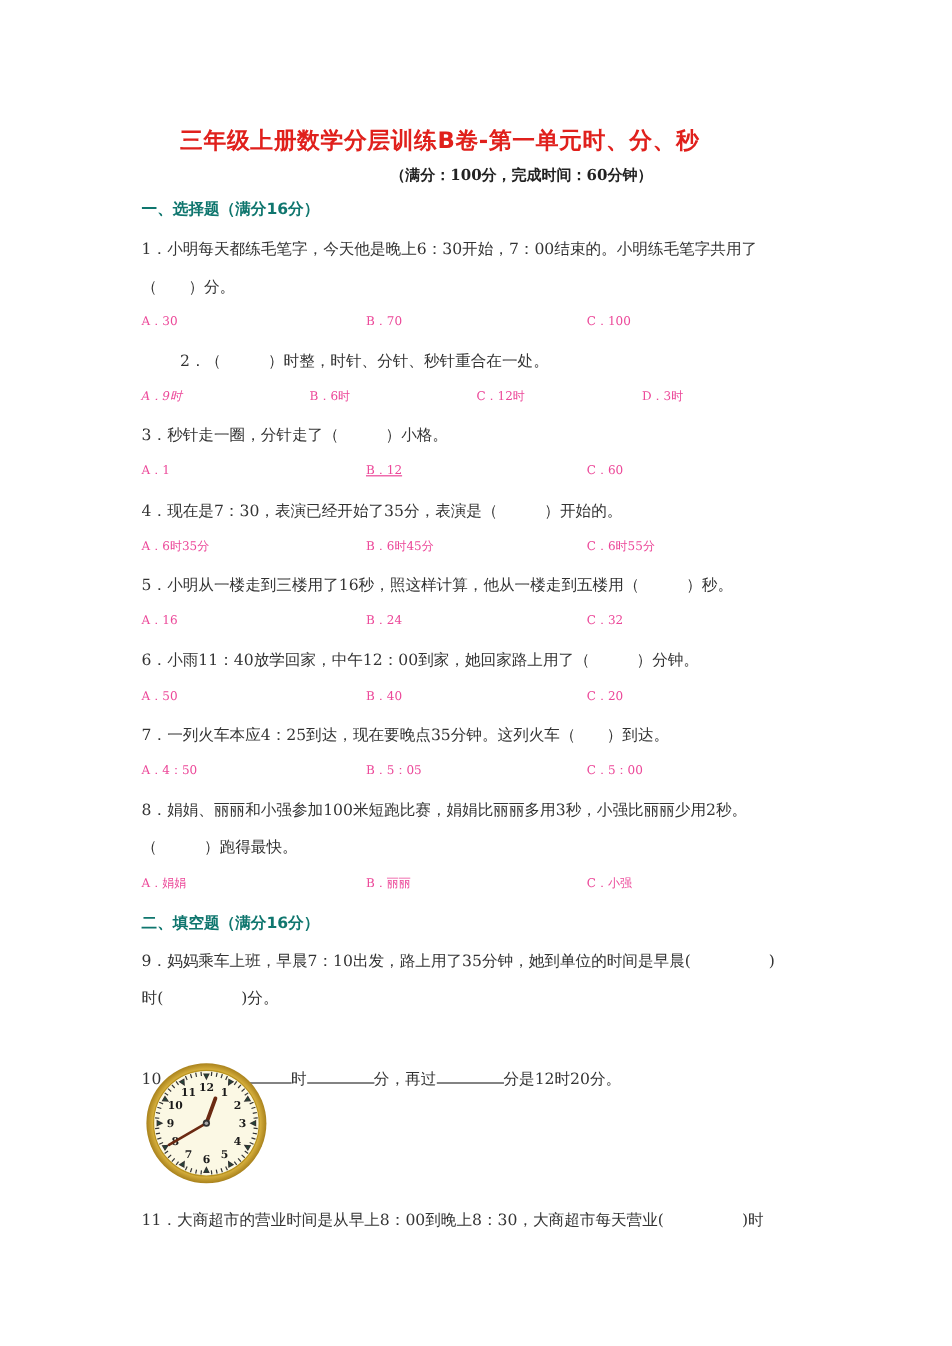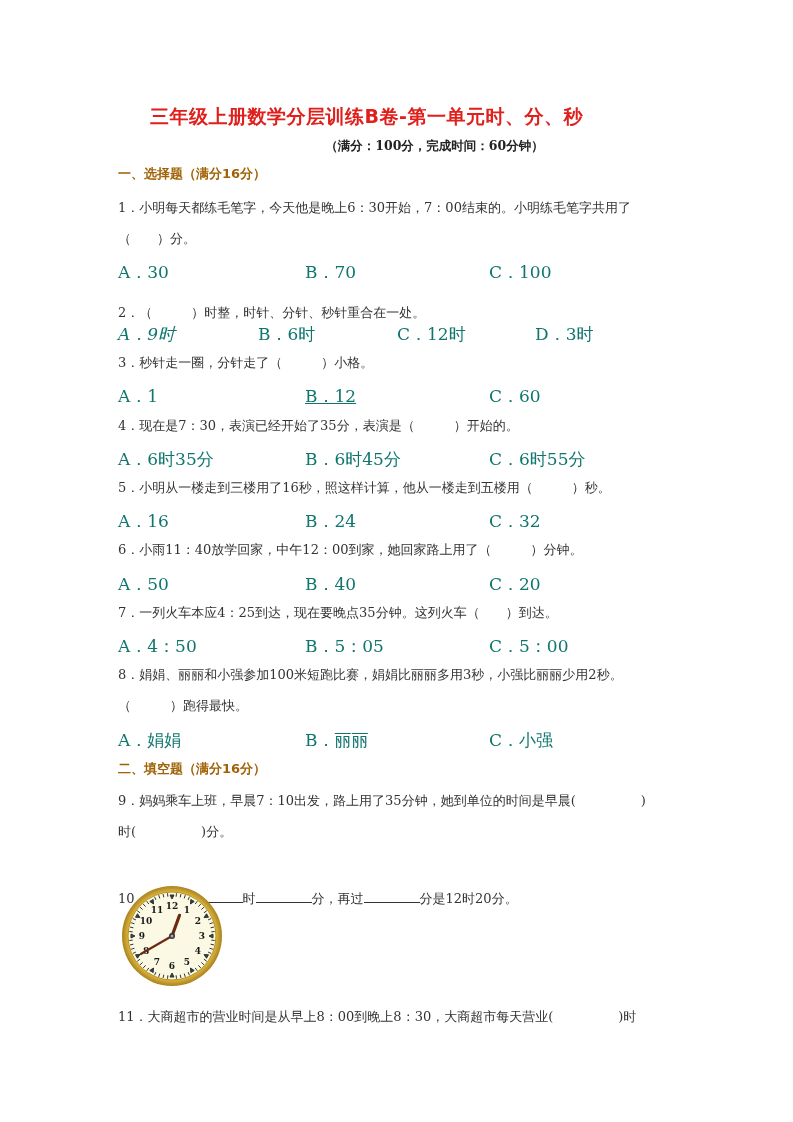--- a/index.html
+++ b/index.html
@@ -5,43 +5,43 @@
   html, body { margin: 0; padding: 0; background: #ffffff; }
   body { width: 793px; height: 1122px; position: relative; overflow: hidden;
          font-family: "DejaVu Serif", "Liberation Serif", serif; color: #222; }
   .page { position: absolute; left: 0; top: 0; width: 793px; height: 1122px; }
   .title { position: absolute; top: 104px; left: 0; width: 733px; text-align: center;
            color: #e0201c; font-size: 19px; font-weight: bold; letter-spacing: 0.5px;
            font-family: "DejaVu Sans", "Liberation Sans", sans-serif; }
   .subtitle { position: absolute; top: 138px; left: 0; width: 793px; text-align: center;
               font-size: 12.5px; font-weight: bold; color: #222; padding-left: 38px; }
   .line { position: absolute; left: 118px; font-size: 13px; white-space: nowrap; color: #333; }
-  .section { font-weight: bold; font-size: 13px; color: #a16207;
+  .section { font-weight: bold; font-size: 13px; color: #0f766e;
              font-family: "DejaVu Sans", "Liberation Sans", sans-serif; }
-  .opt { position: absolute; font-size: 17px; white-space: nowrap; color: #0f766e; }
+  .opt { position: absolute; font-size: 10px; white-space: nowrap; color: #ec4899; }
   .blank { display: inline-block; width: 56px; border-bottom: 1px solid #333; height: 12px; vertical-align: baseline; }
   .clock { position: absolute; left: 121px; top: 885px; width: 102px; height: 102px; }
 </style>
 </head>
 <body>
 
 <div class="page">
 
   <div class="title">三年级上册数学分层训练B卷-第一单元时、分、秒</div>
   <div class="subtitle">（满分：100分，完成时间：60分钟）</div>
 
   <div class="line section" style="top:165px;">一、选择题（满分16分）</div>
 
   <div class="line" style="top:199px;">1．小明每天都练毛笔字，今天他是晚上6：30开始，7：00结束的。小明练毛笔字共用了</div>
   <div class="line" style="top:230px;">（　　）分。</div>
   <div class="opt" style="top:261px; left:118px;">A．30</div>
   <div class="opt" style="top:261px; left:305px;">B．70</div>
   <div class="opt" style="top:261px; left:489px;">C．100</div>
 
-  <div class="line" style="top:304px;">2．（　　　）时整，时针、分针、秒针重合在一处。</div>
+  <div class="line" style="top:292px;margin-left:32px;">2．（　　　）时整，时针、分针、秒针重合在一处。</div>
   <div class="opt" style="top:323px; left:118px;font-style:italic;">A．9时</div>
   <div class="opt" style="top:323px; left:258px;">B．6时</div>
   <div class="opt" style="top:323px; left:397px;">C．12时</div>
   <div class="opt" style="top:323px; left:535px;">D．3时</div>
 
   <div class="line" style="top:354px;">3．秒针走一圈，分针走了（　　　）小格。</div>
   <div class="opt" style="top:385px; left:118px;">A．1</div>
   <div class="opt" style="top:385px; left:305px;text-decoration:underline;">B．12</div>
   <div class="opt" style="top:385px; left:489px;">C．60</div>
 

